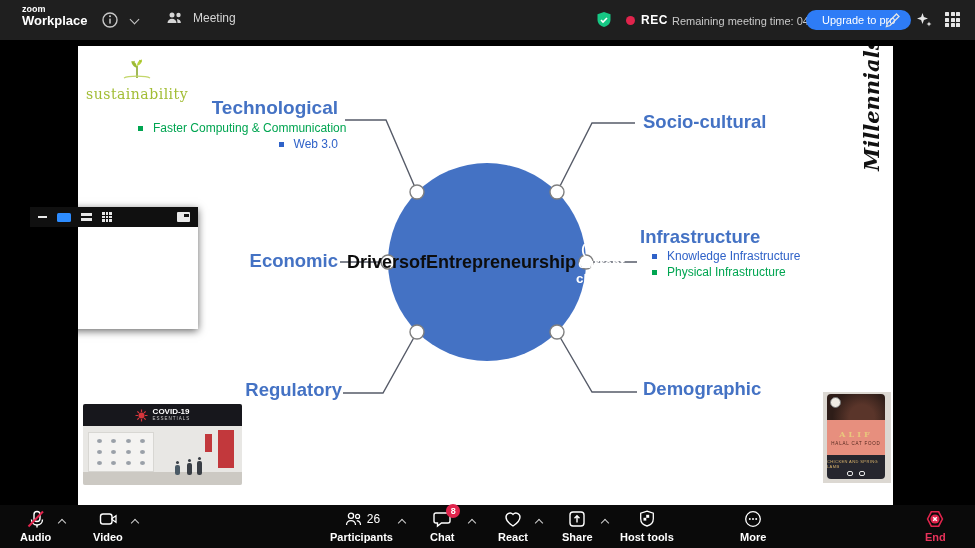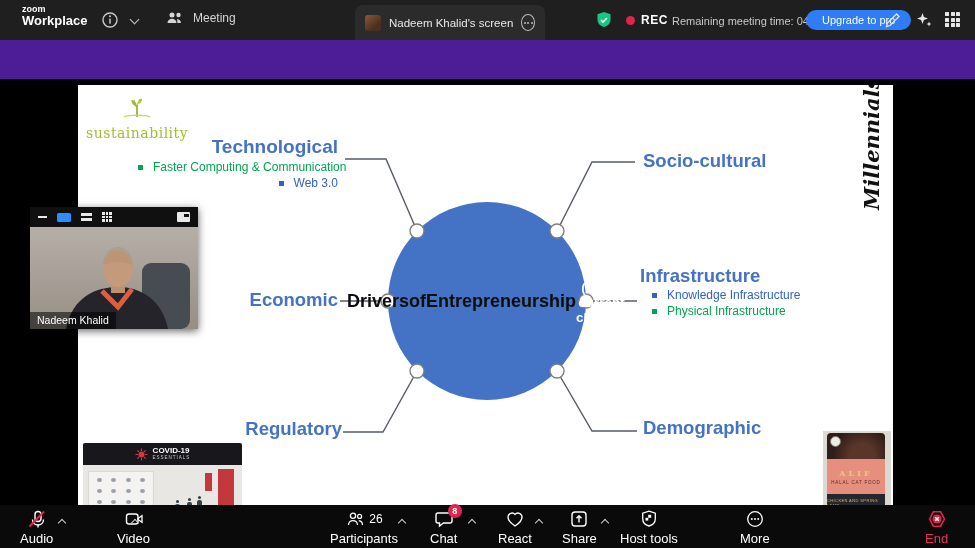--- a/index.html
+++ b/index.html
@@ -1,18 +1,18 @@
 <!DOCTYPE html>
 <html><head>
 <meta charset="utf-8">
 <style>
   * { margin:0; padding:0; box-sizing:border-box; }
   html,body { width:975px; height:548px; background:#000; overflow:hidden; }
   body { font-family:"Liberation Sans", sans-serif; }
-  .screen { position:relative; width:975px; height:528px; background:#4c1d95; }
+  .screen { position:relative; width:975px; height:528px; background:#84cc16; }
 
   
   .topbar { position:absolute; top:0; left:0; width:975px; height:40px; background:#1f1f1f; z-index:50; }
   .logo { position:absolute; left:22px; top:5px; color:#fff; line-height:1.05; }
   .logo .l1 { font-size:9px; font-weight:bold; display:block; }
   .logo .l2 { font-size:13px; font-weight:bold; display:block; }
   .tb-icon { position:absolute; top:10px; width:20px; height:20px; }
   .chev-down { position:absolute; top:16px; width:10px; height:10px; }
   .chev-down::before { content:""; position:absolute; left:1px; top:0; width:6px; height:6px;
       border-right:1.6px solid #c9c9c9; border-bottom:1.6px solid #c9c9c9; transform:rotate(45deg); }
@@ -30,21 +30,21 @@
   .rec-dot { width:9px; height:9px; border-radius:50%; background:#e0244c; }
   .rec-label { color:#fff; font-size:12px; font-weight:bold; letter-spacing:.5px; }
   .time-label { position:absolute; left:672px; top:15px; color:#c9c9c9; font-size:11px; white-space:nowrap; }
   .upgrade-btn { position:absolute; left:806px; top:10px; height:20px; padding:0 16px; border-radius:10px;
       background:#2e7cf6; color:#fff; font-size:11px; border:none; display:flex; align-items:center; }
   .apps-grid { position:absolute; left:945px; top:12px; display:grid; grid-template-columns:repeat(3,4px);
       grid-auto-rows:4px; gap:1.5px; }
   .apps-grid i { background:#e6e6e6; border-radius:0.5px; }
 
   
-  .stage { position:absolute; top:40px; left:0; width:975px; height:465px; background:#000;margin-top:39px; }
+  .stage { position:absolute; top:40px; left:0; width:975px; height:465px; background:#000; }
   .slide { position:absolute; left:78px; top:6px; width:815px; height:459px; background:#fff; overflow:hidden; }
   .diagram-svg { position:absolute; left:0; top:0; }
 
   .sus-logo { position:absolute; left:8px; top:10px; text-align:center; }
   .sus-logo .sus-text { font-family:"DejaVu Serif", serif; font-size:14px; color:#a2bd35; letter-spacing:.5px; }
 
   .branch-label { position:absolute; color:#4472c4; font-weight:bold; font-size:18.5px; }
   .align-r { text-align:right; width:200px; }
   .bullets { position:absolute; font-size:12px; font-weight:normal; line-height:16px; white-space:nowrap; }
   .bullets .sq { display:inline-block; width:5px; height:5px; margin:0 10px 1px 0; vertical-align:middle; }
@@ -113,21 +113,21 @@
   .wc-layout::after { content:""; position:absolute; right:1.5px; top:1.5px; width:5px; height:3.5px; background:#101010; }
   .wc-video { position:absolute; top:20px; left:0; right:0; bottom:0; overflow:hidden;
       background:linear-gradient(#b6afa7, #978f86); }
   .wc-nametag { position:absolute; left:0; bottom:0; background:rgba(0,0,0,.55); color:#fff;
       font-size:10.5px; padding:2px 7px 3px 7px; }
 
   
   .toolbar { position:absolute; left:0; top:505px; width:975px; height:43px; background:#0a0a0a; z-index:50; }
   .tool { position:absolute; top:4px; display:flex; flex-direction:column; align-items:center; gap:2px;
       color:#fff; cursor:default; }
-  .tool .lbl { font-size:13px; color:#fff; white-space:nowrap; }
+  .tool .lbl { font-size:11px; color:#fff; white-space:nowrap;font-weight:bold; }
   .tool .lbl.red { color:#e8335b; }
   .icon20 { width:20px; height:20px; display:block; }
   .caret { position:absolute; top:12px; width:9px; height:9px; }
   .caret::before { content:""; position:absolute; left:1px; top:3px; width:5px; height:5px;
       border-left:1.5px solid #cfcfcf; border-top:1.5px solid #cfcfcf; transform:rotate(45deg); }
   .pcount { color:#fff; font-size:12px; margin-left:4px; }
   .icon-row { display:flex; align-items:center; height:20px; }
   .chat-badge { position:absolute; top:-5px; right:-8px; min-width:14px; height:14px; border-radius:7px;
       background:#e0244c; color:#fff; font-size:9px; font-weight:bold; display:flex; align-items:center;
       justify-content:center; padding:0 3px; }
@@ -152,29 +152,20 @@
     <div class="meeting-tab">
       <svg class="icon20" viewBox="0 0 20 20">
         <circle cx="7" cy="7" r="2.5" fill="#d6d6d6"></circle>
         <circle cx="13.5" cy="7" r="2.2" fill="#d6d6d6"></circle>
         <path d="M2.5 15c0-2.6 2-4.2 4.5-4.2s4.5 1.6 4.5 4.2z" fill="#d6d6d6"></path>
         <path d="M12 10.9c2.4.2 3.9 1.7 3.9 4.1h-3.4z" fill="#d6d6d6"></path>
       </svg>
       <span>Meeting</span>
     </div>
 
-    <div class="share-tab">
-      <span class="avatar"></span>
-      <span class="tab-label">Nadeem Khalid's screen</span>
-      <span class="ellipsis-circle">
-          <i></i>
-          <i></i>
-          <i></i>
-        </span>
-    </div>
 
     <svg class="tb-icon" style="left:594px;" viewBox="0 0 20 20">
       <path d="M10 2l6.5 2.2v5.3c0 4.2-2.9 6.6-6.5 7.5-3.6-.9-6.5-3.3-6.5-7.5V4.2z" fill="#16c784"></path>
       <path d="M7 10l2 2 4-4" stroke="#fff" stroke-width="1.6" fill="none"></path>
     </svg>
 
     <div class="rec-wrap">
       <span class="rec-dot"></span>
       <span class="rec-label">REC</span>
     </div>
@@ -344,47 +335,36 @@
           <i></i>
           <i></i>
           <i></i>
           <i></i>
           <i></i>
           <i></i>
           <i></i>
       </span>
       <span class="wc-layout"></span>
     </div>
-    <div class="wc-video">
-      <svg width="168" height="102" viewBox="0 0 168 102">
-        <rect x="112" y="36" width="48" height="66" rx="9" fill="#474b52"></rect>
-        <path d="M36 102 C42 70 66 60 88 60 C110 60 132 72 138 102 Z" fill="#24242a"></path>
-        <path d="M72 64 L88 80 L102 62" stroke="#dd5f42" stroke-width="5" fill="none"></path>
-        <rect x="81" y="52" width="14" height="14" fill="#bb9172"></rect>
-        <ellipse cx="88" cy="42" rx="15" ry="18" fill="#c49a7c"></ellipse>
-        <path d="M73 38 a15 18 0 0 1 30 0 q-15 -6 -30 0z" fill="#b08a6c" opacity=".35"></path>
-      </svg>
-      <div class="wc-nametag">Nadeem Khalid</div>
-    </div>
   </div>
 
   <div class="toolbar">
 
     <div class="tool" style="left:20px;">
       <svg class="icon20" viewBox="0 0 20 20">
         <rect x="8" y="2.5" width="6" height="10" rx="3" stroke="#fff" stroke-width="1.4" fill="none"></rect>
         <path d="M5.5 10.5c0 3.3 2.5 5.5 5.5 5.5s5.5-2.2 5.5-5.5" stroke="#fff" stroke-width="1.4" fill="none"></path>
         <line x1="11" y1="16" x2="11" y2="18.5" stroke="#fff" stroke-width="1.4"></line>
         <line x1="2.5" y1="17.5" x2="17" y2="2.5" stroke="#e0244c" stroke-width="2"></line>
       </svg>
       <span class="lbl">Audio</span>
     </div>
     <span class="caret" style="left:58px;"></span>
 
-    <div class="tool" style="left:93px;margin-left:24px;">
+    <div class="tool" style="left:93px;">
       <svg class="icon20" viewBox="0 0 20 20">
         <rect x="2.5" y="5" width="11.5" height="10" rx="2.5" stroke="#fff" stroke-width="1.4" fill="none"></rect>
         <path d="M14 9.5l4-2.8v6.6l-4-2.8z" stroke="#fff" stroke-width="1.3" fill="none"></path>
       </svg>
       <span class="lbl">Video</span>
     </div>
     <span class="caret" style="left:131px;"></span>
 
     <div class="tool" style="left:330px;">
       <span class="icon-row">

